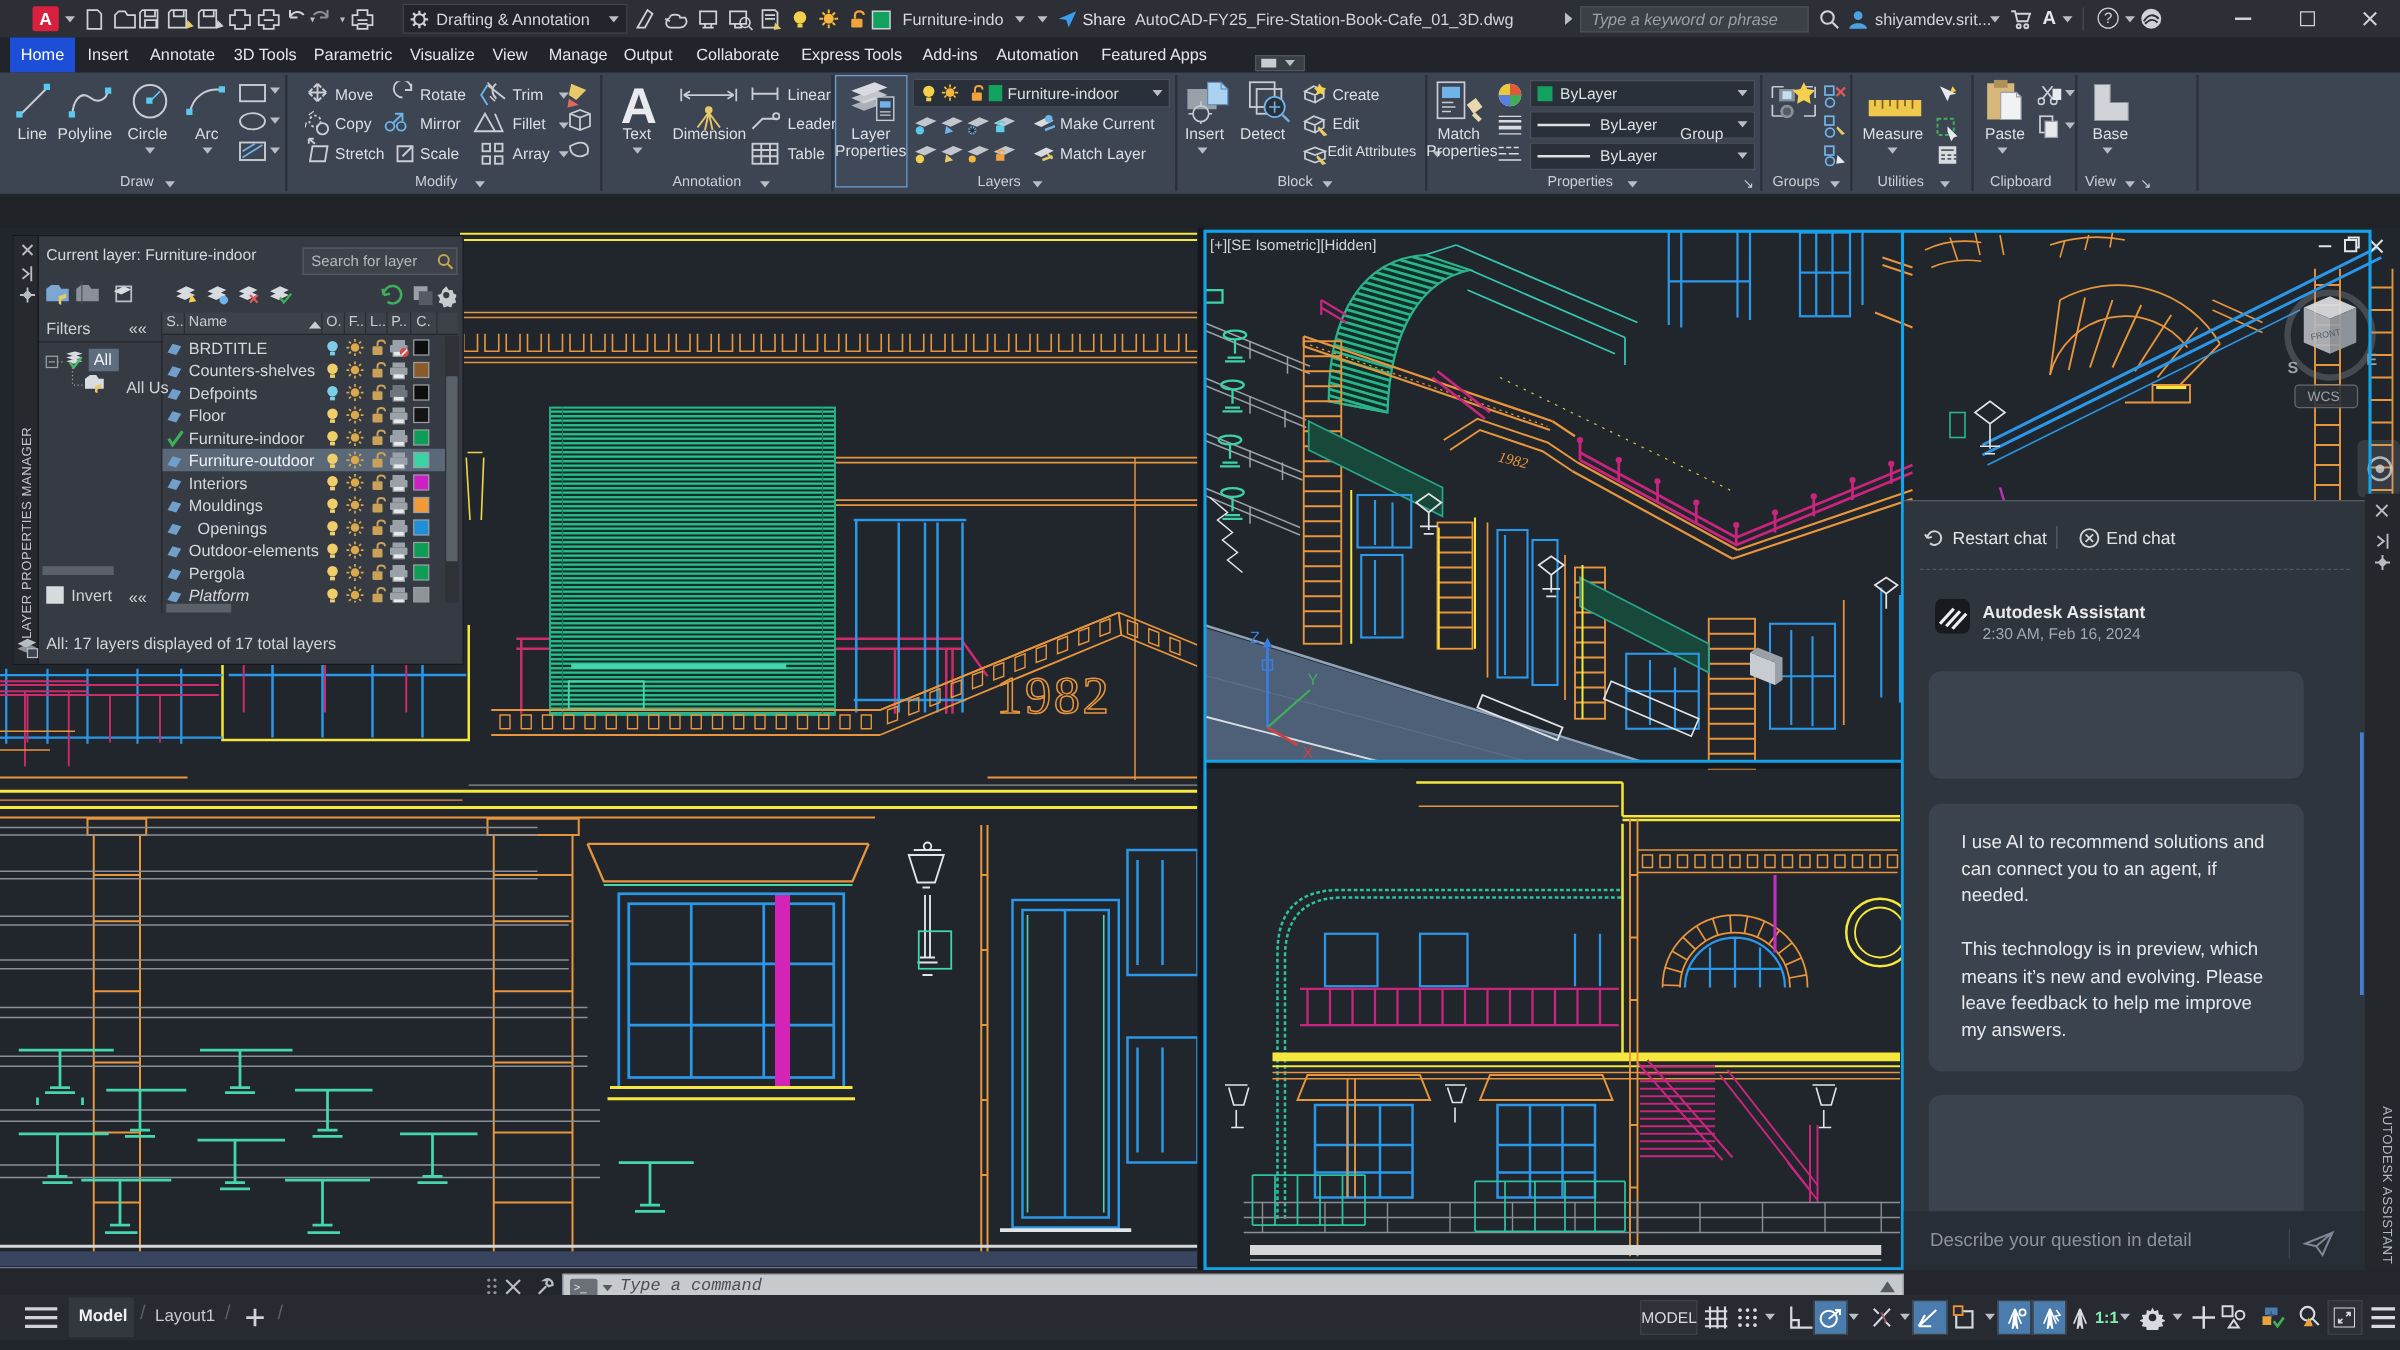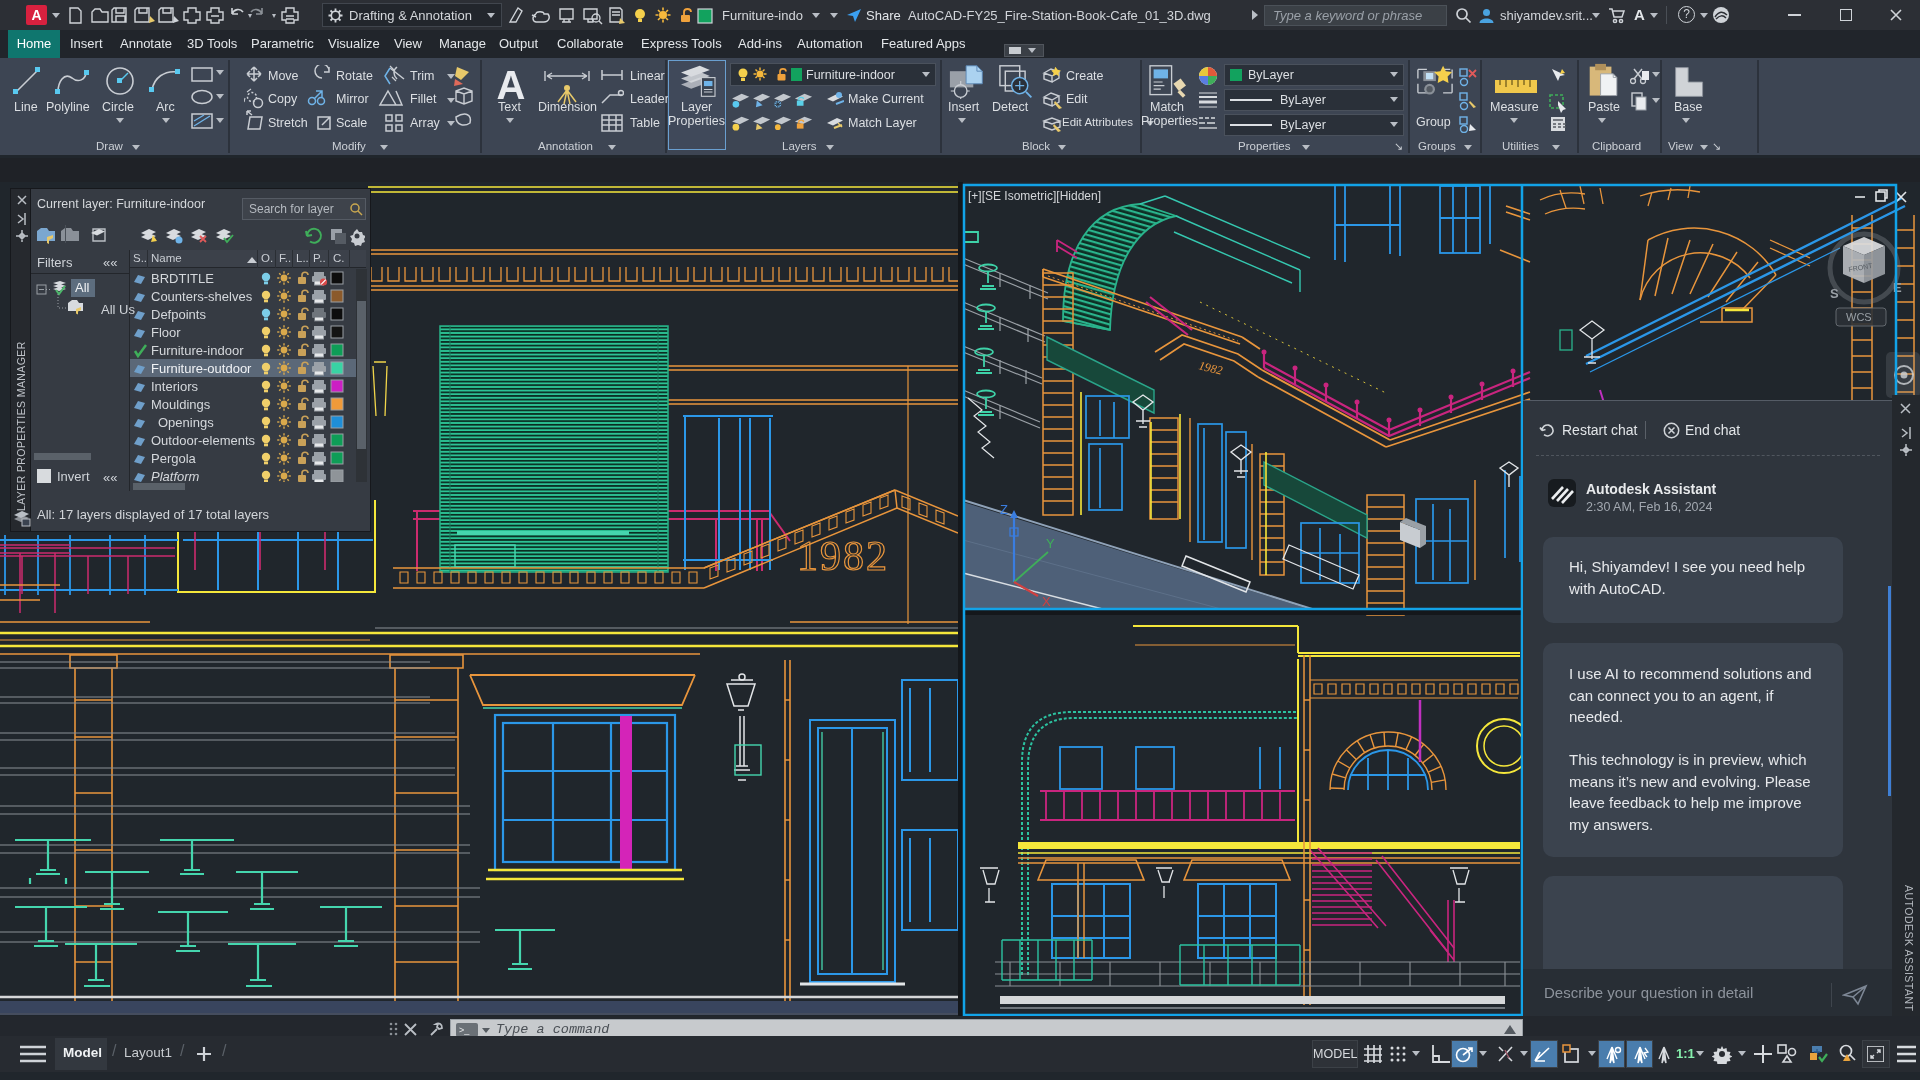--- a/index.html
+++ b/index.html
@@ -3,21 +3,21 @@
 <meta charset="utf-8">
 <style>
 *{margin:0;padding:0;box-sizing:border-box;}
 html,body{width:1920px;height:1080px;overflow:hidden;background:#20262c;font-family:"Liberation Sans",sans-serif;}
 #app{position:relative;width:1920px;height:1080px;}
 .abs{position:absolute;}
 #titlebar{position:absolute;left:0;top:0;width:1920px;height:30px;background:#2c2f35;}
 .caret{width:0;height:0;border-left:4px solid transparent;border-right:4px solid transparent;border-top:5px solid #b9bec5;display:inline-block;}
 #ribtabs{position:absolute;left:0;top:30px;width:1920px;height:28px;background:#21252b;color:#e4e7ea;font-size:13px;}
 #ribtabs .t{position:absolute;top:0;height:28px;line-height:28px;}
-#ribtabs .active{background:#0f766e;color:#fff;}
+#ribtabs .active{background:#1d4ed8;color:#fff;}
 #ribbon{position:absolute;left:0;top:58px;width:1920px;height:97px;background:#3d4553;color:#d7dade;font-size:12.5px;}
 .rsep{position:absolute;top:2px;width:2px;height:93px;background:#2c323c;}
 .plabel{position:absolute;top:82px;height:15px;font-size:11.5px;color:#ccd0d6;white-space:nowrap;}
 .rlbl{position:absolute;font-size:12.5px;color:#dcdfe3;white-space:nowrap;}
 #filetabs{position:absolute;left:0;top:158px;width:1920px;height:24px;background:#1f2227;}
 #canvas{position:absolute;left:0;top:182px;width:1920px;height:836px;background:#20262c;}
 #palette{position:absolute;left:10px;top:188px;width:361px;height:344px;background:#363b43;border:1px solid #16181c;font-size:13px;color:#d5d8dc;}
 #chat{position:absolute;left:1523px;top:400px;width:369px;height:645px;background:#2f353d;border-top:1px solid #555c66;color:#e6e8eb;}
 #strip{position:absolute;left:1892px;top:395px;width:28px;height:650px;background:#24282d;}
 #cmdrow{position:absolute;left:0;top:1016px;width:1920px;height:28px;background:#23272d;}
@@ -402,21 +402,21 @@
  <div class="abs caret" style="left:1390px;top:64px;"></div>
 
  <svg class="abs" style="left:1414px;top:6px" width="42" height="36" viewBox="0 0 42 40">
   <path d="M2,6 h10 M2,6 v10 M2,32 h10 M2,22 v10 M38,6 h-8 M40,6 v10 M40,32 h-10 M40,22 v10" stroke="#c9cdd3" stroke-width="1.5" fill="none"></path>
   <rect x="8" y="8" width="14" height="11" fill="#8a9098"></rect>
         <rect x="11" y="10" width="8" height="7" fill="#c2e0f5"></rect>
   <circle cx="15" cy="28" r="6" fill="#8a9098"></circle>
         <circle cx="15" cy="28" r="3.5" fill="#555b63"></circle>
   <path d="M30,2 l3,6 7,1 -5,5 1,7 -6,-3 -6,3 1,-7 -5,-5 7,-1 z" fill="#f5d04c"></path>
  </svg>
- <div class="rlbl" style="left:1416px;top:42px;margin-top:15px;">Group</div>
+ <div class="rlbl" style="left:1344px;top:42px;">Group</div>
  <svg class="abs" style="left:1458px;top:9px" width="20" height="66" viewBox="0 0 20 66">
   <g fill="none" stroke="#6fb3e8" stroke-width="1.4">
           <rect x="2" y="2" width="7" height="7"></rect>
           <circle cx="6" cy="15" r="3.5"></circle>
           <rect x="2" y="26" width="7" height="7"></rect>
           <circle cx="6" cy="39" r="3.5"></circle>
           <rect x="2" y="50" width="7" height="7"></rect>
           <circle cx="6" cy="62" r="3.5"></circle>
         </g>
   <path d="M11,3 l7,7 M18,3 l-7,7" stroke="#e05a5a" stroke-width="1.8"></path>
@@ -1326,21 +1326,20 @@
         <rect x="0" y="0" width="28" height="28" rx="6" fill="#171b1f"></rect>
         <g stroke="#eceef0" stroke-width="2.6">
           <path d="M4,20 L15,8"></path>
           <path d="M9,22 L20,10"></path>
           <path d="M14,24 L25,12"></path>
         </g>
       </svg>
  <div class="abs" style="left:63px;top:80px;font-size:14px;font-weight:bold;color:#e8eaec;">Autodesk Assistant</div>
  <div class="abs" style="left:63px;top:99px;font-size:12.5px;color:#a2a8b0;">2:30 AM, Feb 16, 2024</div>
  <div class="abs" style="left:20px;top:136px;width:300px;height:86px;background:#3b434e;border-radius:10px;"></div>
- <div class="abs" style="left:46px;top:155px;width:250px;font-size:15px;line-height:22px;color:#e6e8eb;">Hi, Shiyamdev! I see you need help with AutoCAD.</div>
  <div class="abs" style="left:20px;top:242px;width:300px;height:214px;background:#3b434e;border-radius:10px;"></div>
  <div class="abs" style="left:46px;top:262px;width:250px;font-size:15px;line-height:21.5px;color:#e6e8eb;">I use AI to recommend solutions and can connect you to an agent, if needed.<br><br>This technology is in preview, which means it’s new and evolving. Please leave feedback to help me improve my answers.</div>
  <div class="abs" style="left:20px;top:475px;width:300px;height:110px;background:#3b434e;border-radius:10px;"></div>
  <div class="abs" style="left:0;top:568px;width:369px;height:77px;background:#282e35;"></div>
  <div class="abs" style="left:21px;top:583px;font-size:15px;color:#8d939c;">Describe your question in detail</div>
  <div class="abs" style="left:308px;top:582px;width:1px;height:24px;background:#3f454d;"></div>
  <svg class="abs" style="left:319px;top:583px" width="26" height="22" viewBox="0 0 26 22">
         <path d="M2,11 L24,2 L16,20 L11,13 Z M11,13 L24,2" fill="none" stroke="#7d8795" stroke-width="1.6"></path>
       </svg>
  <div class="abs" style="left:365px;top:185px;width:3px;height:210px;background:#3f7fd4;"></div>

